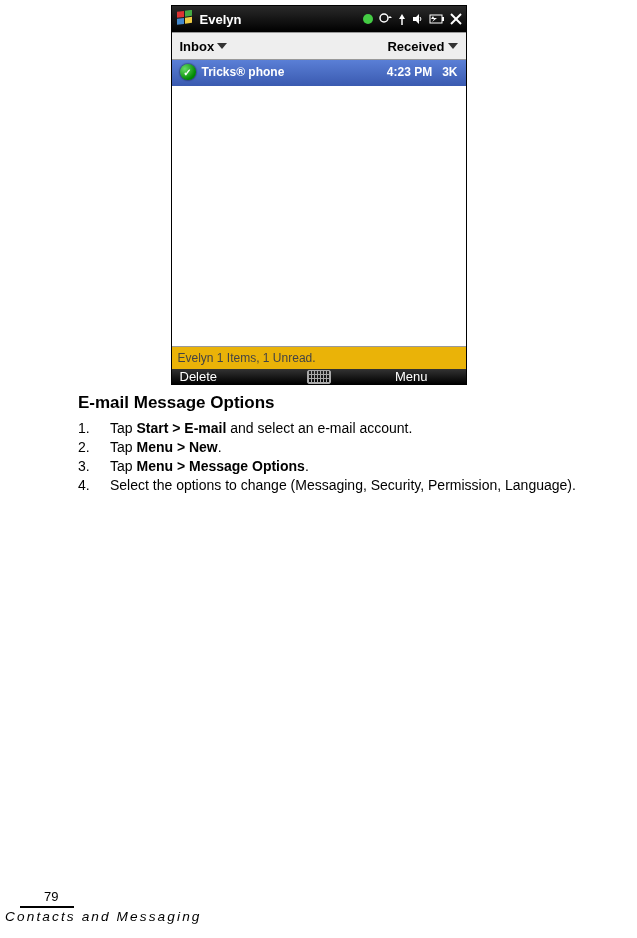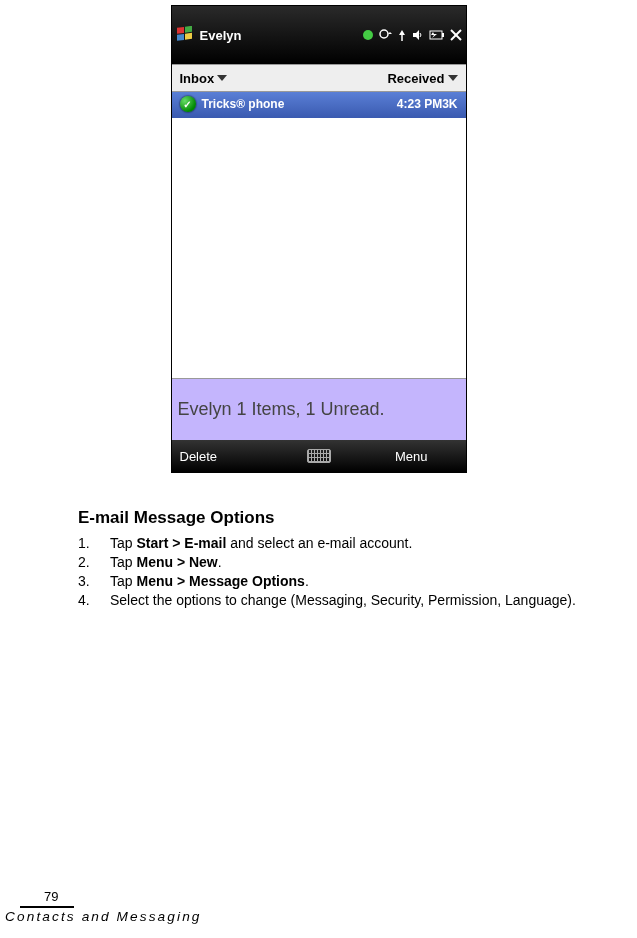--- a/index.html
+++ b/index.html
@@ -17,21 +17,21 @@
     border: 1px solid #000;
     background: #fff;
     box-sizing: border-box;
   }
   .status-bar {
     background: linear-gradient(#2a2a2a,#000);
     color: #fff;
     height: 26px;
     display: flex;
     align-items: center;
-    padding: 16px 4px;
+    padding: 0 4px;
     font-size: 13px;
     font-weight: bold;
   }
   .status-bar .win-icon {
     display: inline-block;
     width: 18px;
     height: 18px;
     margin-right: 6px;
   }
   .status-bar .win-icon svg { display:block; }
@@ -80,57 +80,57 @@
     border-radius: 50%;
     margin-right: 6px;
     display:flex;
     align-items:center;
     justify-content:center;
     font-size:10px;
     color:#fff;
     box-shadow: 0 0 2px #000;
   }
   .msg-sender { flex: 1; }
-  .msg-time { margin-right: 0; }
+  .msg-time { margin-right: 10px; }
   .msg-subject { padding: 2px 0 0 22px; font-size: 11px; }
   .content-area {
     height: 260px;
     background: #fff;
   }
   .footer-status {
-    background: #c4b5fd;
+    background: #eab308;
     border-top: 1px solid #999;
-    font-size: 18px;
-    padding: 20px 6px;
+    font-size: 12px;
+    padding: 4px 6px;
     color: #444;
   }
   .soft-keys {
     background: linear-gradient(#333,#000);
     color: #fff;
-    height: 32px;
+    height: 15px;
     display: flex;
     align-items: center;
     padding: 0 8px;
     font-size: 13px;
   }
   .soft-keys .sk-left { flex:1; text-align:left; }
   .soft-keys .sk-center { flex:1; text-align:center; display:flex; justify-content:center; }
   .soft-keys .sk-right { flex:1; text-align:center; }
   .kbd-icon {
     width: 22px;
     height: 12px;
     border: 1px solid #aaa;
     border-radius: 2px;
     position: relative;
     background: repeating-linear-gradient(90deg,#aaa 0,#aaa 1px,transparent 1px,transparent 3px),
                 repeating-linear-gradient(0deg,#aaa 0,#aaa 1px,transparent 1px,transparent 4px);
   }
   
   .doc {
-    padding: 35px 0 0 78px;
+    padding: 8px 0 0 78px;
     font-size: 15px;
     width: 560px;
   }
   .doc h3 {
     font-family: Arial, Helvetica, sans-serif;
     font-size: 17px;
     font-weight: bold;
     margin: 0 0 6px 0;
   }
   .doc ol {

